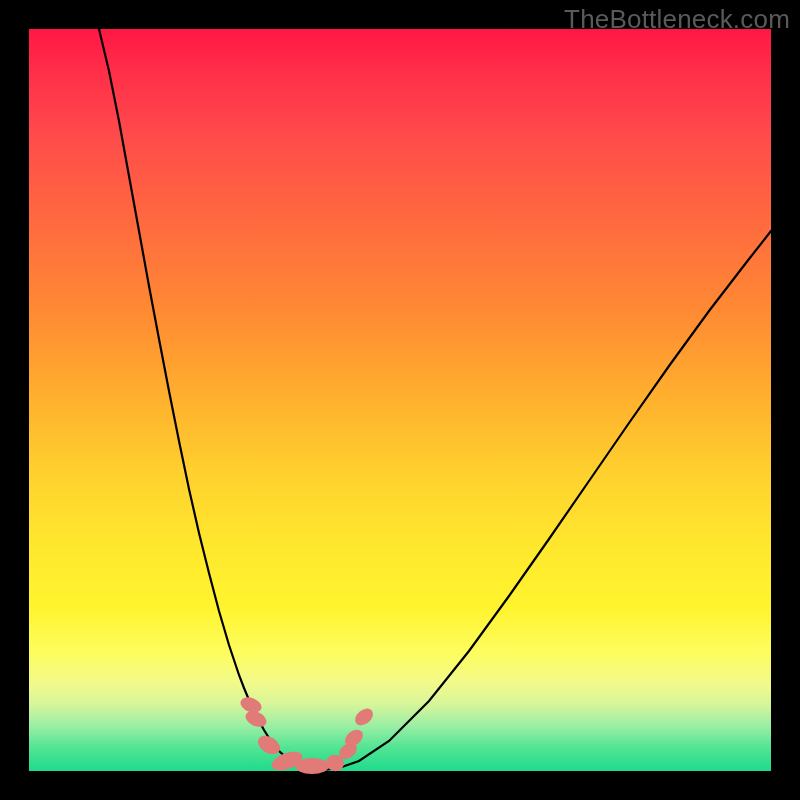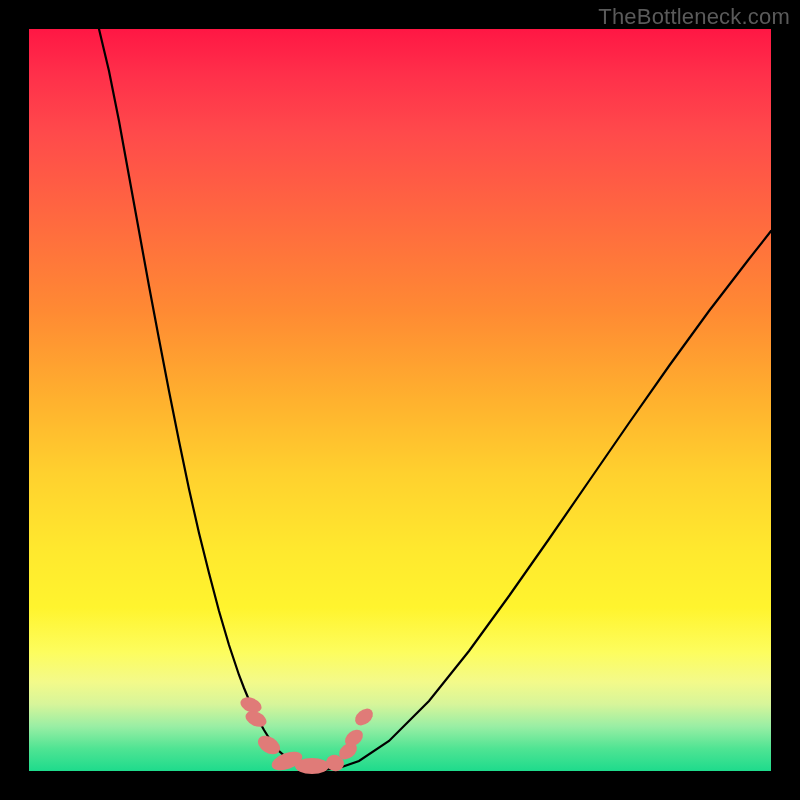--- a/index.html
+++ b/index.html
@@ -43,21 +43,21 @@
       #99eea4 94%,
       #4fe493 97%,
       #1edb8c 100%
     );
   }
   .watermark {
     position: absolute;
     top: 4px;
     right: 10px;
     color: #5a5a5a;
-    font-size: 22px;
+    font-size: 26px;
     letter-spacing: 0.2px;
     user-select: none;
   }
   svg.curve {
     position: absolute;
     left: 29px;
     top: 29px;
     width: 742px;
     height: 742px;
     overflow: visible;

